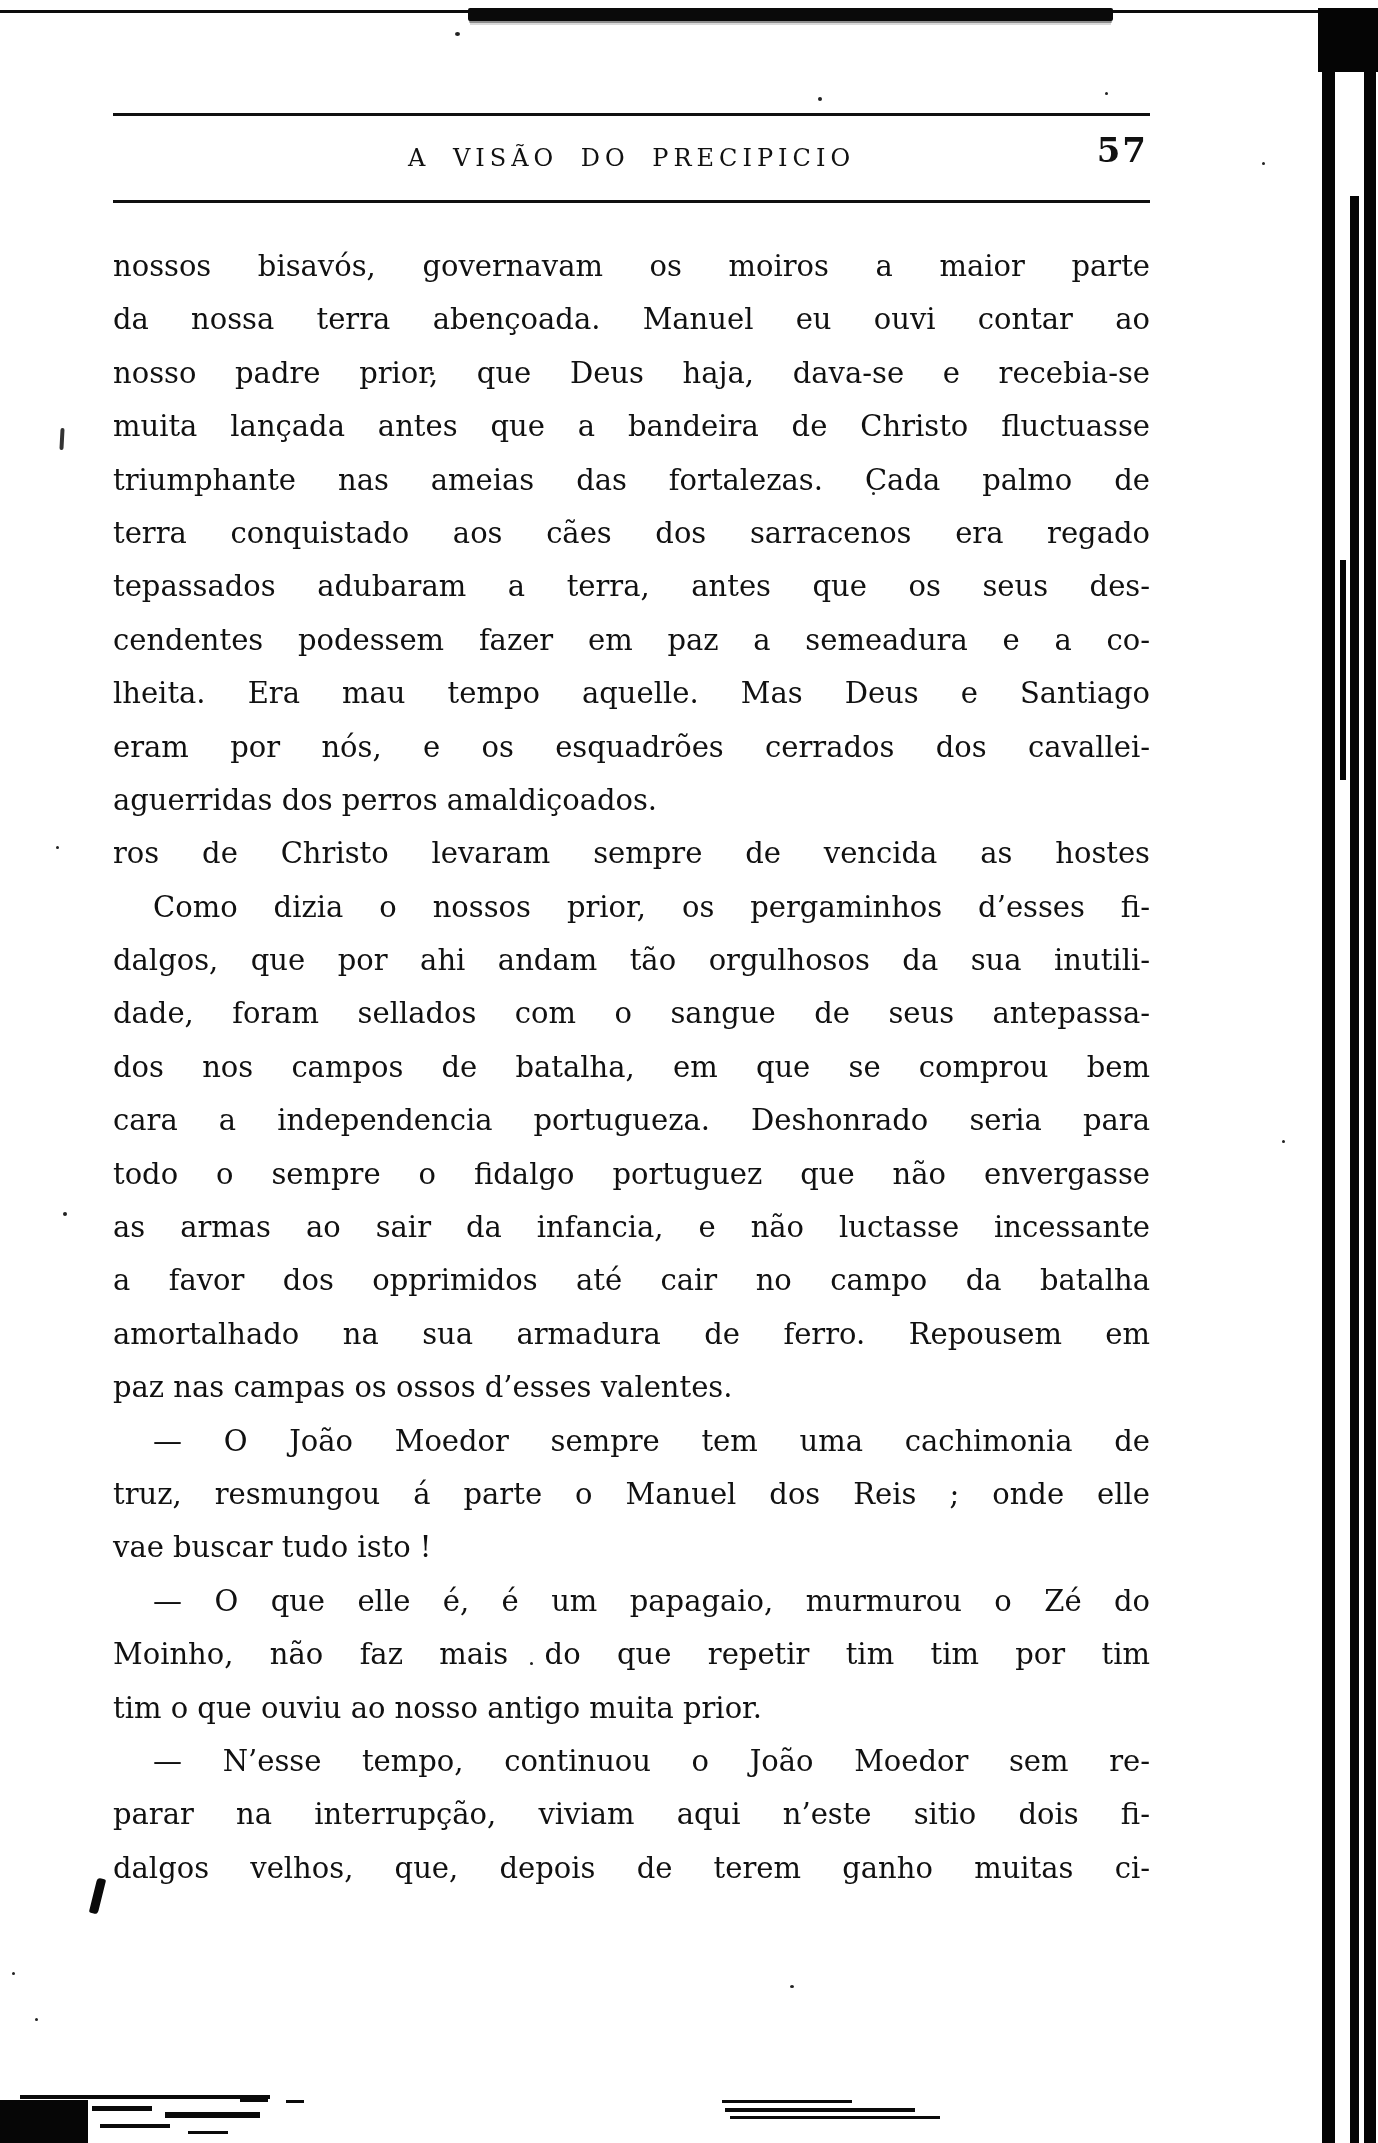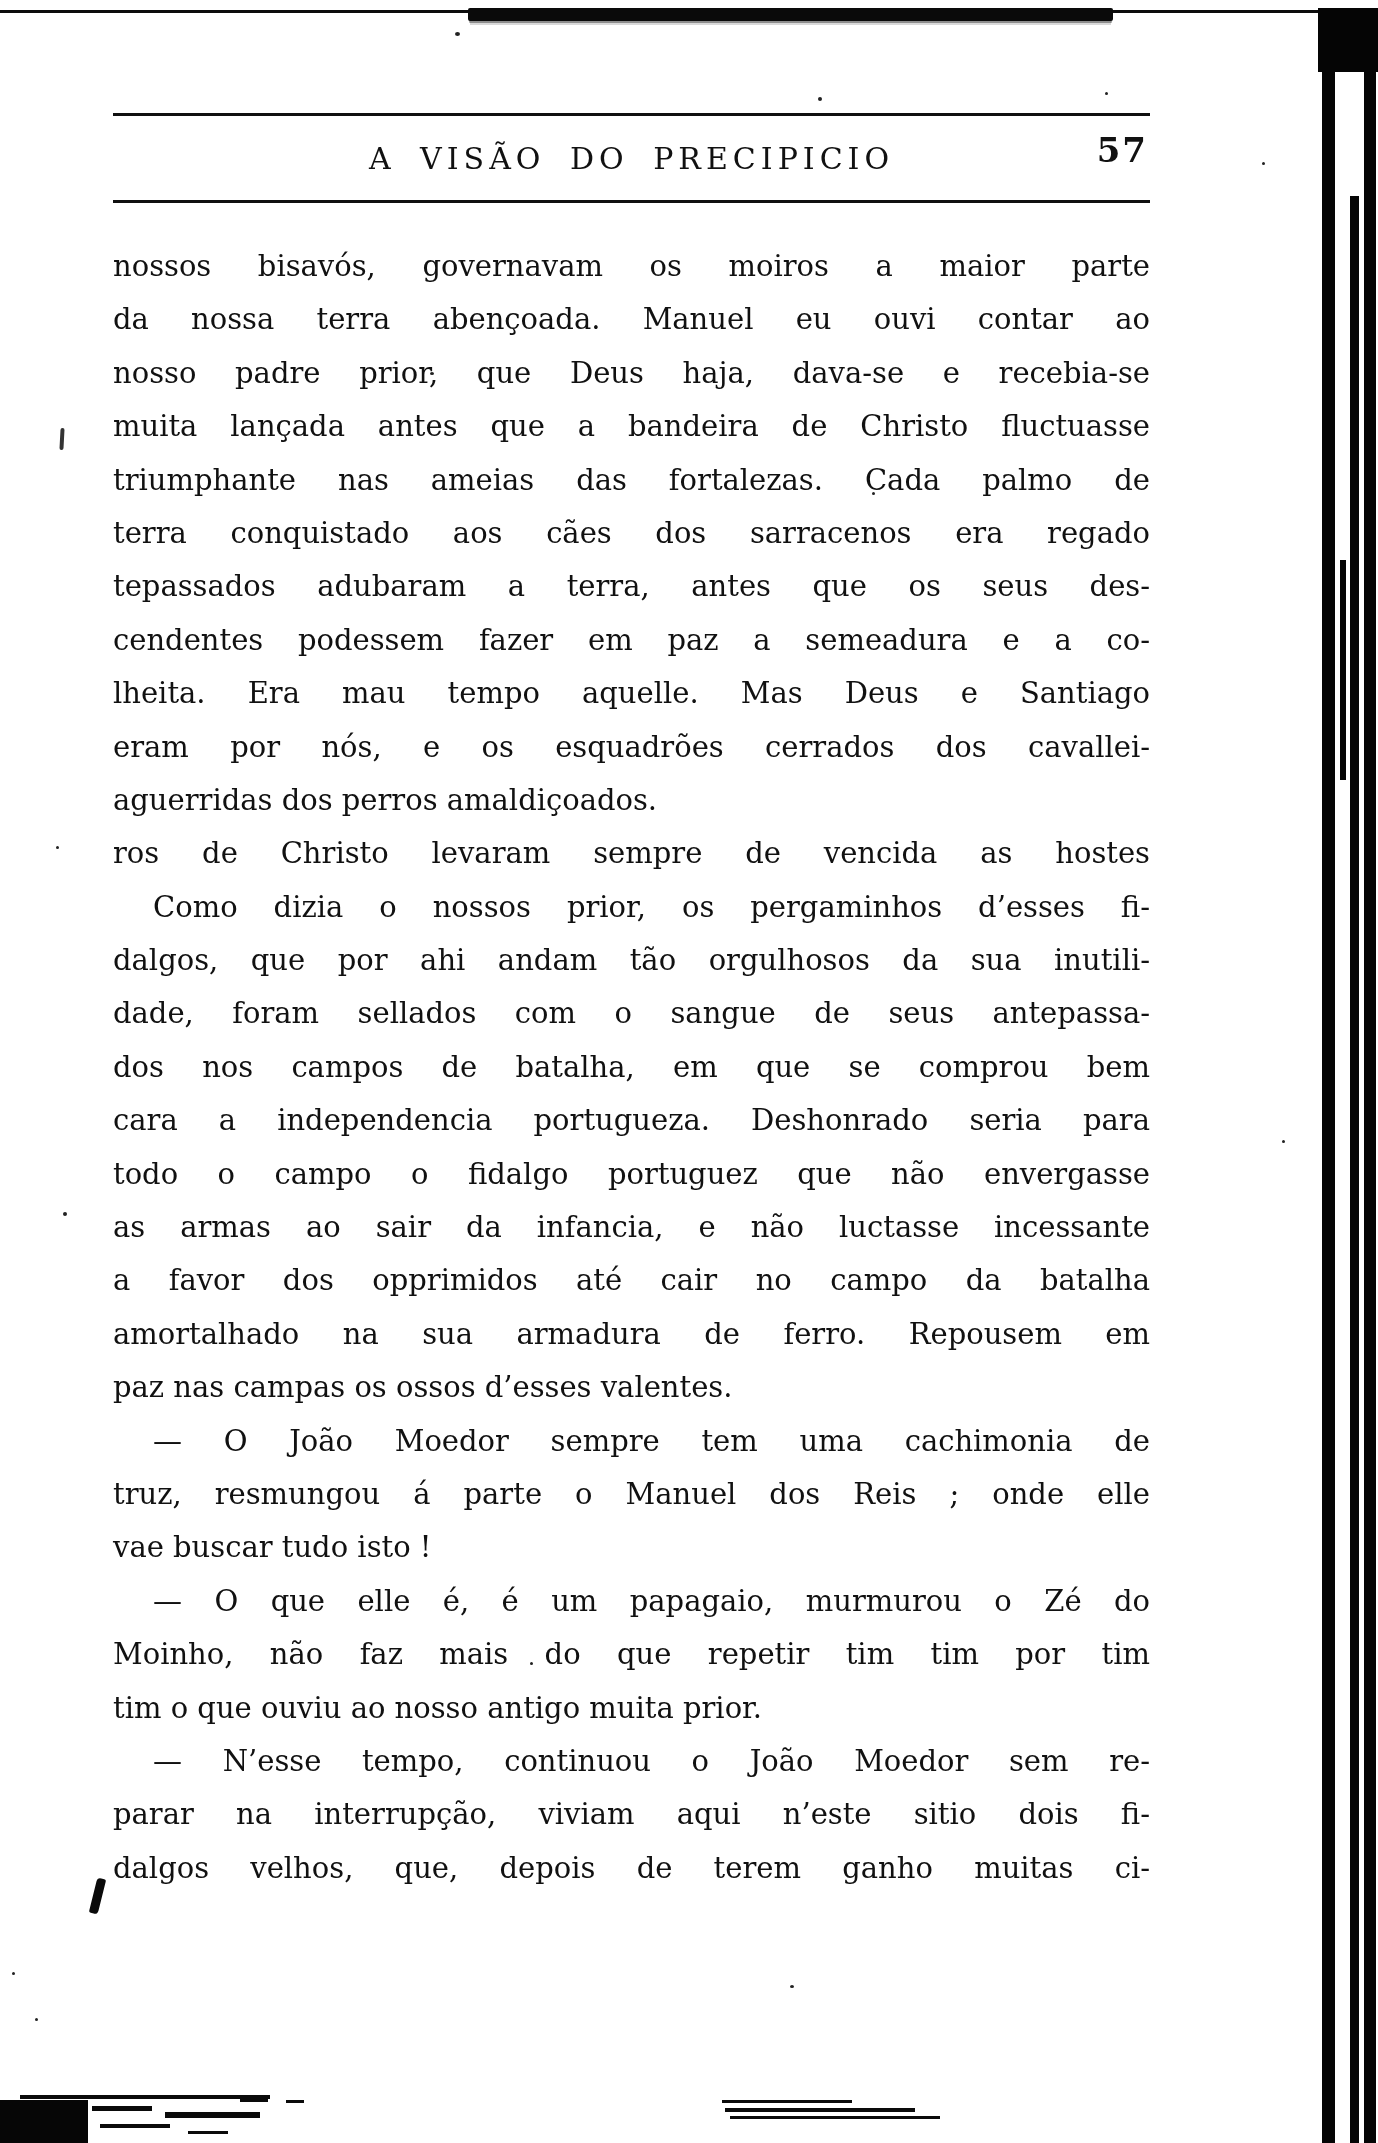--- a/index.html
+++ b/index.html
@@ -48,21 +48,21 @@
     background:#0a0a0a; transform: rotate(14deg); border-radius:4px 2px 4px 2px;
   }
 
   
   .page { position:absolute; left:113px; top:0; width:1037px; }
 
   .rule { height:3px; background:#101010; }
   .rule-top { margin-top:113px; }
   .header-row { position:relative; height:84px; display:flex; align-items:center; justify-content:center; }
   .running-title {
-    font-size:30px; letter-spacing:5px; word-spacing:10px; font-weight:500;
+    font-size:24px; letter-spacing:5px; word-spacing:10px; font-weight:500;
   }
   .page-number {
     position:absolute; right:2px; top:14px; font-size:34px; font-weight:600; letter-spacing:2px;
   }
 
   .body-text { margin-top:37px; font-size:29px; }
   .line {
     height:53.4px; line-height:53.4px;
     text-align: justify;
     -moz-text-align-last: justify;
@@ -106,21 +106,21 @@
           <div class="line">eram por nós, e os esquadrões cerrados dos cavallei-</div>
           <div class="line flush">aguerridas dos perros amaldiçoados.</div>
           <div class="line">ros de Christo levaram sempre de vencida as hostes</div>
         </div>
         <div class="para">
           <div class="line indent">Como dizia o nossos prior, os pergaminhos d’esses fi-</div>
           <div class="line">dalgos, que por ahi andam tão orgulhosos da sua inutili-</div>
           <div class="line">dade, foram sellados com o sangue de seus antepassa-</div>
           <div class="line">dos nos campos de batalha, em que se comprou bem</div>
           <div class="line">cara a independencia portugueza. Deshonrado seria para</div>
-          <div class="line">todo o campo o fidalgo portuguez que não envergasse</div>
+          <div class="line">todo o sempre o fidalgo portuguez que não envergasse</div>
           <div class="line">as armas ao sair da infancia, e não luctasse incessante</div>
           <div class="line">a favor dos opprimidos até cair no campo da batalha</div>
           <div class="line">amortalhado na sua armadura de ferro. Repousem em</div>
           <div class="line flush">paz nas campas os ossos d’esses valentes.</div>
         </div>
         <div class="para">
           <div class="line indent">— O João Moedor sempre tem uma cachimonia de</div>
           <div class="line">truz, resmungou á parte o Manuel dos Reis ; onde elle</div>
           <div class="line flush">vae buscar tudo isto !</div>
         </div>

